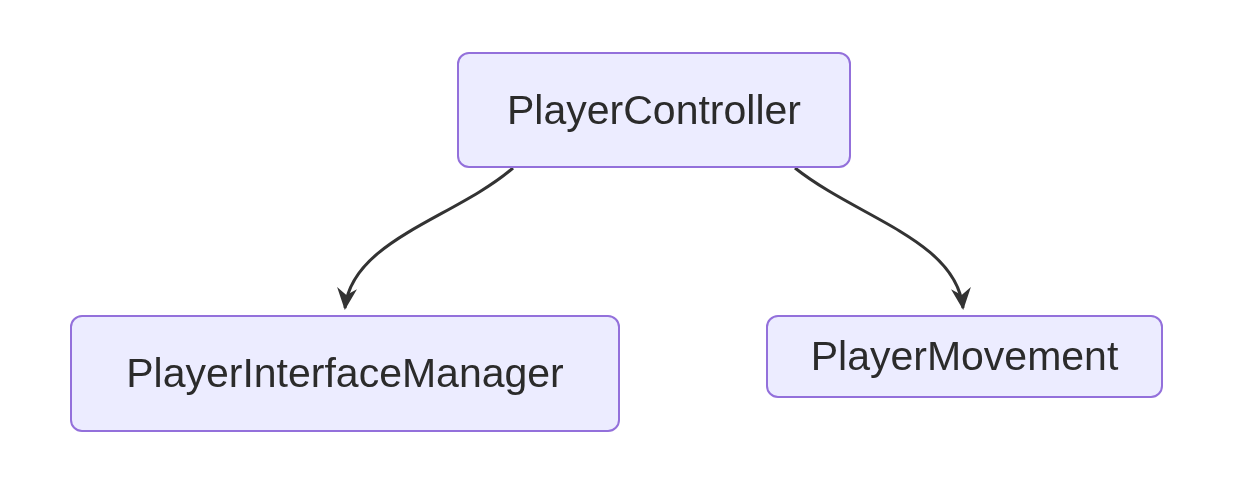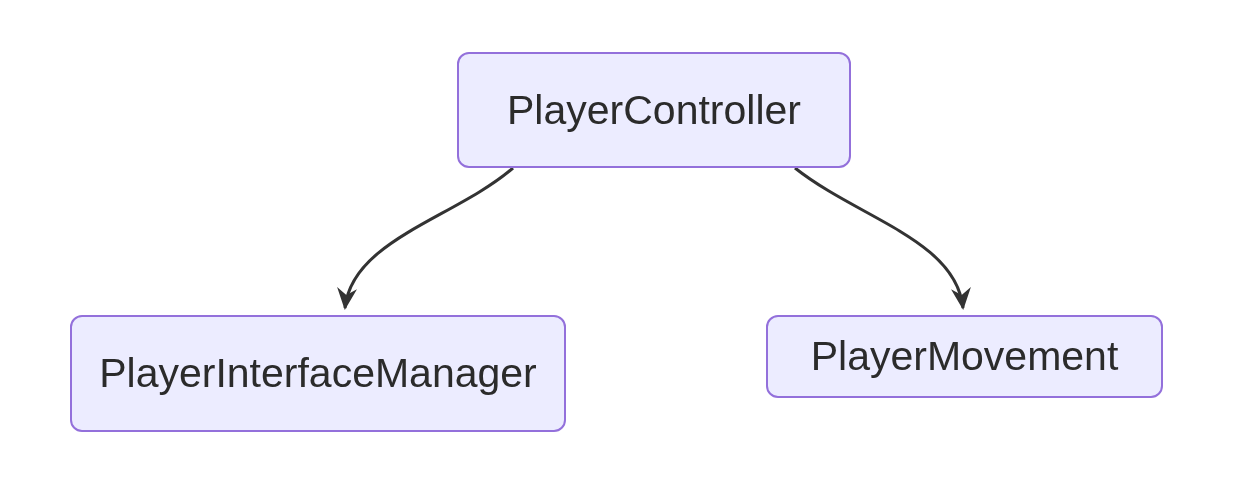--- a/index.html
+++ b/index.html
@@ -44,21 +44,21 @@
     border-radius: 12px;
     display: flex;
     align-items: center;
     justify-content: center;
     color: var(--text, #2b2b2b);
     font-size: 41px;
     line-height: 1;
     white-space: nowrap;
   }
   .node-player-controller       { left: 457px; top:  52px; width: 394px; height: 116px; }
-  .node-player-interface-manager{ left:  70px; top: 315px; width: 496px; height: 117px; }
+  .node-player-interface-manager{ left:  70px; top: 315px; width: 550px; height: 117px; }
   .node-player-movement         { left: 766px; top: 315px; width: 397px; height: 83px; }
 </style>
 </head>
 <body>
 
 <div class="canvas">
 
   <svg class="edges" viewBox="0 0 1238 486" xmlns="http://www.w3.org/2000/svg">
     <defs>
       <marker id="arrow-point" markerUnits="userSpaceOnUse" markerWidth="24" markerHeight="24" refX="20" refY="10" orient="auto">

